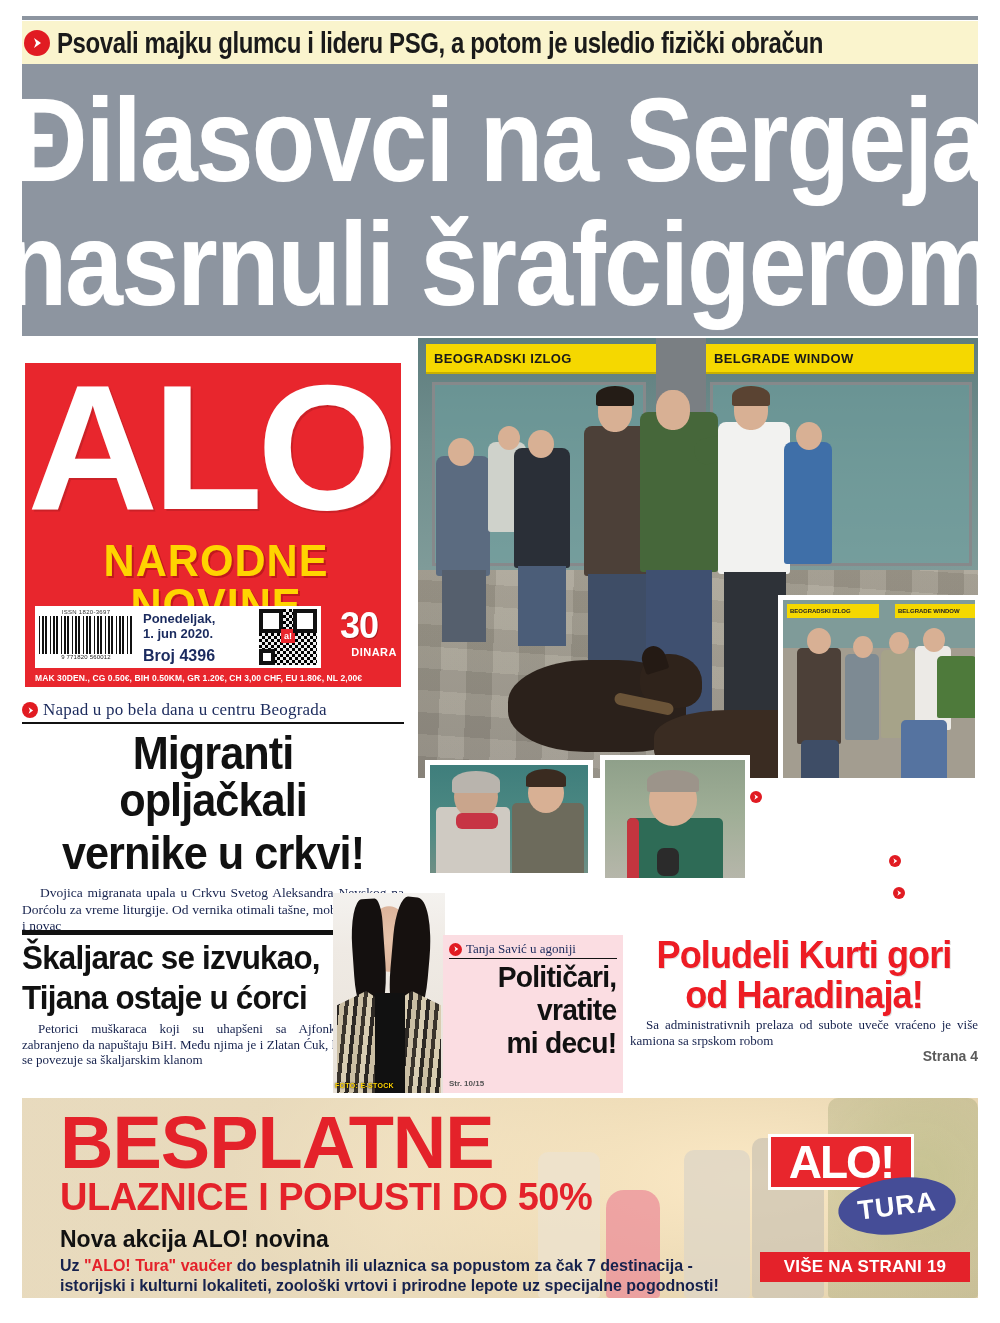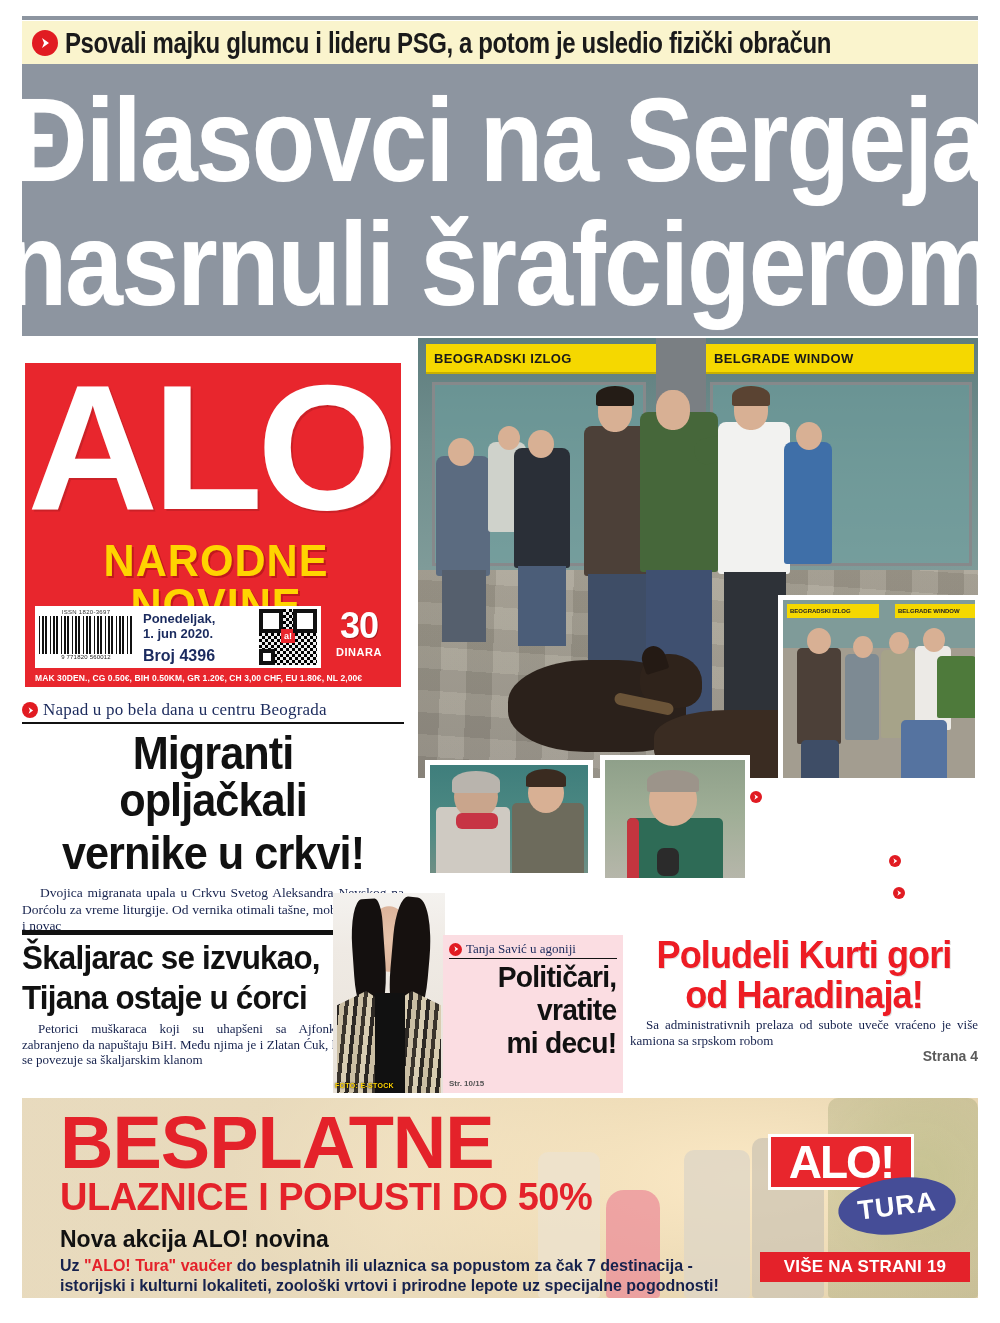--- a/index.html
+++ b/index.html
@@ -9,21 +9,21 @@
     font-family: "Liberation Sans", sans-serif;
     overflow: hidden;
   }
   .page { position: relative; width: 1000px; height: 1323px; background:#fff; }
 
   
   .teaser-wrap { position:absolute; left:22px; top:16px; width:956px; height:48px; }
   .teaser-rule { position:absolute; left:0; top:0; width:100%; height:4px; background:#8d95a0; }
   .teaser {
     position:absolute; left:0; top:5px; width:100%; height:43px;
-    background:#faf4cd; display:flex; align-items:center; padding-left:10px;
+    background:#faf4cd; display:flex; align-items:center; padding-left:2px;
   }
   .arrow-ico {
     width:26px; height:26px; border-radius:50%; background:#e11b22;
     display:inline-flex; align-items:center; justify-content:center; flex:none; margin-right:7px;
   }
   .arrow-ico svg { display:block; }
   .teaser-text {
     font-family:"Liberation Sans", sans-serif;
     font-weight:bold; font-size:30px; line-height:30px; color:#1a1a1a;
     transform: scaleX(0.80); transform-origin:left center;
@@ -85,21 +85,21 @@
     border:4px solid #111;
   }
   .qr::before { left:0; top:0; }
   .qr::after { right:0; top:0; }
   .qr .qrdot{ position:absolute; left:0; bottom:0; width:16px; height:16px; background:#fff; border:4px solid #111; }
   .qr .qrmid{ position:absolute; left:22px; top:20px; width:14px; height:14px; background:#e8262d; color:#fff;
               font-size:9px; font-weight:bold; display:flex; align-items:center; justify-content:center; }
   .price { width:76px; background:#e8262d; color:#fff; text-align:center; padding-top:2px; }
   .price .pnum { font-size:36px; font-weight:bold; line-height:36px; letter-spacing:-1px;
                  text-shadow:1px 1px 0 rgba(0,0,0,.25); }
-  .price .pcur { font-size:11px; font-weight:bold; letter-spacing:.5px; margin-top:2px; }
+  .price .pcur { font-size:11px; font-weight:bold; letter-spacing:.5px; margin-top:2px;text-align:right; }
   .curr-strip {
     position:absolute; left:10px; top:307px; width:362px; height:16px;
     color:#ffffff; font-size:8.5px; font-weight:bold; letter-spacing:.1px;
     display:flex; align-items:center; white-space:nowrap;
   }
 
   
   .mig { position:absolute; left:22px; top:700px; width:382px; }
   .kicker {
     display:flex; align-items:center; border-bottom:2px solid #111;

